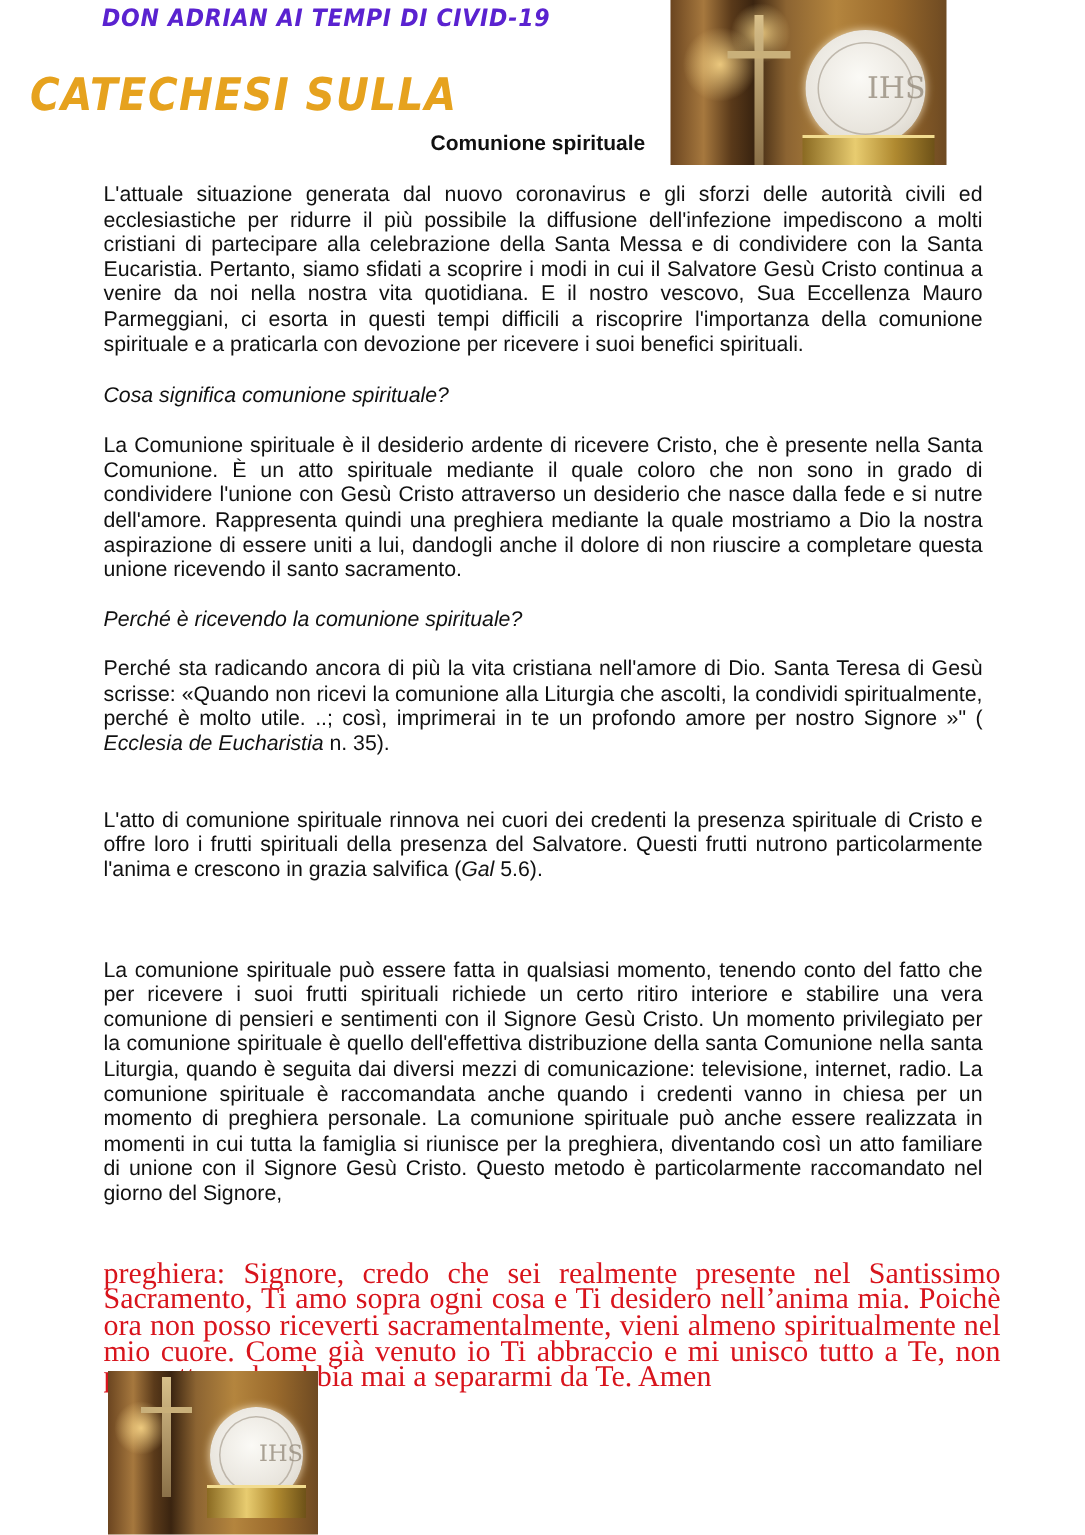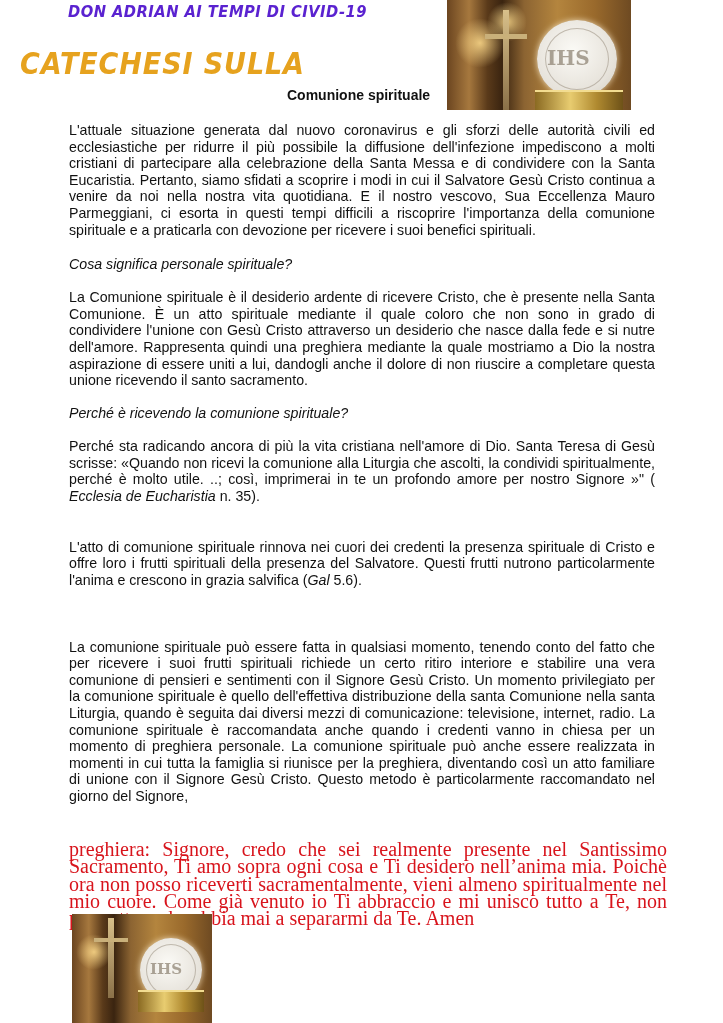--- a/index.html
+++ b/index.html
@@ -14,22 +14,22 @@
   .subtitle { position: absolute; left: 287px; top: 87px; font-weight: bold; font-size: 14px; color: #111; text-align: center; }
   .photo { position: absolute; overflow: hidden;
            background: linear-gradient(90deg, #6b4520 0%, #a6783e 12%, #5a3a1a 22%, #3a2410 30%, #8c6432 42%, #b4853e 60%, #9a6a2c 80%, #6e4a22 100%); }
   .photo .glow { position: absolute; border-radius: 50%; background: radial-gradient(circle, rgba(255,220,140,0.85), rgba(255,200,100,0) 70%); }
   .photo .cross-v { position: absolute; background: linear-gradient(#d8c08a, #8a7048); }
   .photo .cross-h { position: absolute; background: #c9b07a; }
   .photo .host { position: absolute; border-radius: 50%;
                  background: radial-gradient(circle at 45% 40%, #fbfaf6, #e6e2da 65%, #cfc9be 100%);
                  box-shadow: 0 0 6px rgba(255,240,210,0.8); }
   .photo .host .ring { position: absolute; border-radius: 50%; border: 1px solid rgba(160,150,135,0.6); }
-  .photo .host .ihs { position: absolute; left: 0; right: 0; text-align: left; font-family: "DejaVu Serif", serif;
-                      font-weight: bold; color: rgba(150,140,125,0.8); margin-left: 10px; }
+  .photo .host .ihs { position: absolute; left: 0; right: 0; text-align: right; font-family: "DejaVu Serif", serif;
+                      font-weight: normal; color: rgba(150,140,125,0.8); }
   .photo .chalice { position: absolute; background: linear-gradient(90deg, #8a6a22, #e8cc70 40%, #b08a30 70%, #6e5218);
                     border-top: 2px solid #f2dc90; }
   #photo-top { left: 447px; top: 0; width: 184px; height: 110px; }
   #photo-bottom { left: 72px; top: 914px; width: 140px; height: 120px; }
   .body-text { position: absolute; left: 69px; width: 586px; font-size: 14.2px; line-height: 16.6px; text-align: justify; }
   .body-text p { margin: 0; }
   .q { font-style: italic; }
   .prayer { position: absolute; left: 69px; width: 598px; top: 841px; font-family: "Liberation Serif", serif;
             font-size: 20px; line-height: 17.3px; color: #d8141c; text-align: justify; }
 </style>
@@ -50,21 +50,21 @@
     <div class="ihs" style="top:26px;font-size:20px;">IHS</div>
   </div>
   <div class="chalice" style="left:88px;top:90px;width:88px;height:20px;"></div>
 </div>
 
 <div class="body-text" style="top:122px;">
   <p>L'attuale situazione generata dal nuovo coronavirus e gli sforzi delle autorità civili ed ecclesiastiche per ridurre il più possibile la diffusione dell'infezione impediscono a molti cristiani di partecipare alla celebrazione della Santa Messa e di condividere con la Santa Eucaristia. Pertanto, siamo sfidati a scoprire i modi in cui il Salvatore Gesù Cristo continua a venire da noi nella nostra vita quotidiana. E il nostro vescovo, Sua Eccellenza Mauro Parmeggiani, ci esorta in questi tempi difficili a riscoprire l'importanza della comunione spirituale e a praticarla con devozione per ricevere i suoi benefici spirituali.</p>
 </div>
 
 <div class="body-text" style="top:256px;">
-  <p class="q">Cosa significa personale spirituale?</p>
+  <p class="q">Cosa significa comunione spirituale?</p>
   <p style="margin-top:16.6px;">La Comunione spirituale è il desiderio ardente di ricevere Cristo, che è presente nella Santa Comunione. È un atto spirituale mediante il quale coloro che non sono in grado di condividere l'unione con Gesù Cristo attraverso un desiderio che nasce dalla fede e si nutre dell'amore. Rappresenta quindi una preghiera mediante la quale mostriamo a Dio la nostra aspirazione di essere uniti a lui, dandogli anche il dolore di non riuscire a completare questa unione ricevendo il santo sacramento.</p>
 </div>
 
 <div class="body-text" style="top:405px;">
   <p class="q">Perché è ricevendo la comunione spirituale?</p>
   <p style="margin-top:16.6px;"><span>Perché sta radicando ancora di più la vita cristiana nell'amore di Dio. Santa Teresa di Gesù scrisse: «Quando non ricevi la comunione alla Liturgia che ascolti, la condividi spiritualmente, perché è molto utile. ..; così, imprimerai in te un profondo amore per nostro Signore »" ( </span><i>Ecclesia de Eucharistia</i><span> n. 35).</span></p>
 </div>
 
 <div class="body-text" style="top:522px;">
   <p style="margin-top:16.6px;"><span>L'atto di comunione spirituale rinnova nei cuori dei credenti la presenza spirituale di Cristo e offre loro i frutti spirituali della presenza del Salvatore. Questi frutti nutrono particolarmente l'anima e crescono in grazia salvifica (</span><i>Gal</i><span> 5.6).</span></p>

